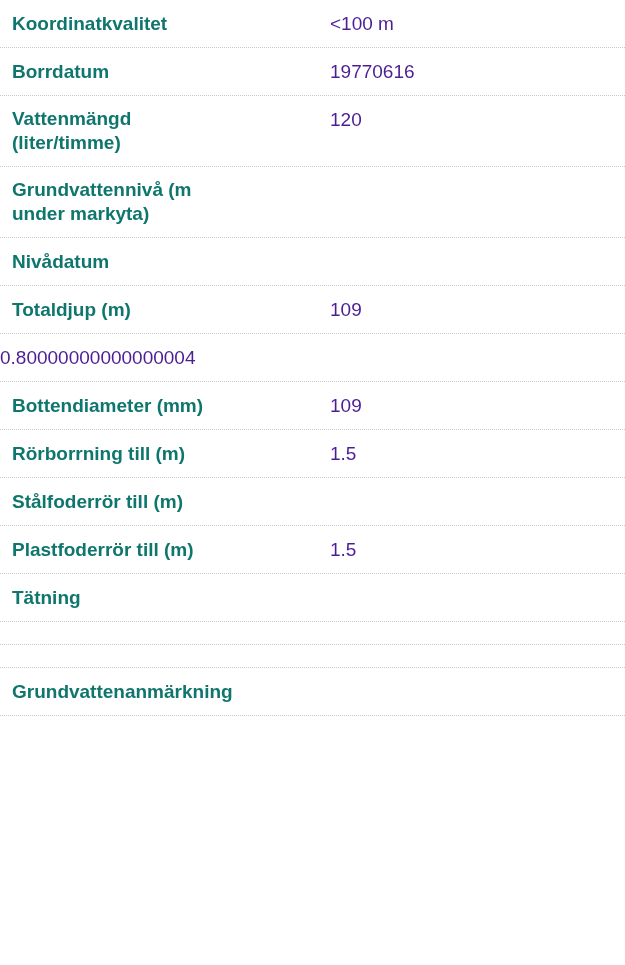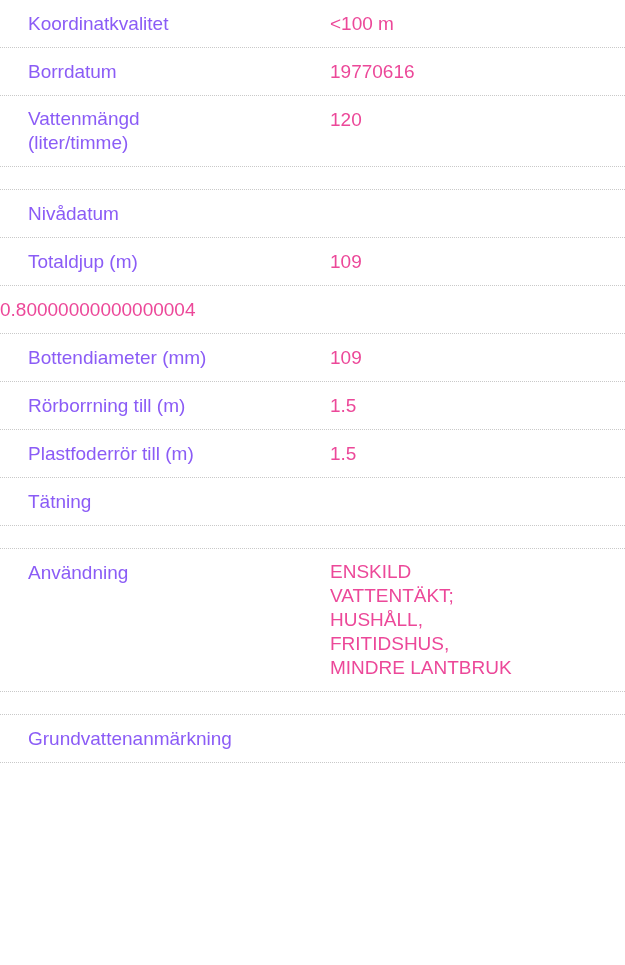--- a/index.html
+++ b/index.html
@@ -30,27 +30,28 @@
   .cell-label,
   .cell-value {
     font-size: 19px;
     line-height: 25px;
     padding: 11px 0 11px 0;
     box-sizing: border-box;
     word-wrap: break-word;
   }
   .cell-label {
     width: 330px;
-    padding-left: 28px;
-    color: #8b5cf6;
+    padding-left: 12px;
+    color: #0f766e;
+    font-weight: bold;
   }
   .cell-value {
     width: 295px;
     padding-right: 4px;
-    color: #ec4899;
+    color: #4c1d95;
   }
   .row.tall .cell-label,
   .row.tall .cell-value {
     padding-top: 11px;
     padding-bottom: 11px;
   }
   .multiline {
     white-space: pre-line;
     line-height: 24px;
   }
@@ -74,20 +75,22 @@
     <div class="cell-value">19770616</div>
   </div>
 
   <div class="row tall">
     <div class="cell-label multiline">Vattenmängd
 (liter/timme)</div>
     <div class="cell-value">120</div>
   </div>
 
   <div class="row tall">
+    <div class="cell-label multiline">Grundvattennivå (m
+under markyta)</div>
     <div class="cell-value"></div>
   </div>
 
   <div class="row">
     <div class="cell-label">Nivådatum</div>
     <div class="cell-value"></div>
   </div>
 
   <div class="row">
     <div class="cell-label">Totaldjup (m)</div>
@@ -101,43 +104,39 @@
   <div class="row">
     <div class="cell-label">Bottendiameter (mm)</div>
     <div class="cell-value">109</div>
   </div>
 
   <div class="row">
     <div class="cell-label">Rörborrning till (m)</div>
     <div class="cell-value">1.5</div>
   </div>
 
+  <div class="row">
+    <div class="cell-label">Stålfoderrör till (m)</div>
+    <div class="cell-value"></div>
+  </div>
 
   <div class="row">
     <div class="cell-label">Plastfoderrör till (m)</div>
     <div class="cell-value">1.5</div>
   </div>
 
   <div class="row">
     <div class="cell-label">Tätning</div>
     <div class="cell-value"></div>
   </div>
 
   <div class="row">
     <div class="cell-value"></div>
   </div>
 
-  <div class="row tall">
-    <div class="cell-label">Användning</div>
-    <div class="cell-value multiline">ENSKILD
-VATTENTÄKT;
-HUSHÅLL,
-FRITIDSHUS,
-MINDRE LANTBRUK</div>
-  </div>
 
   <div class="row">
     <div class="cell-value"></div>
   </div>
 
   <div class="row bottom-border">
     <div class="cell-label">Grundvattenanmärkning</div>
     <div class="cell-value"></div>
   </div>
 

